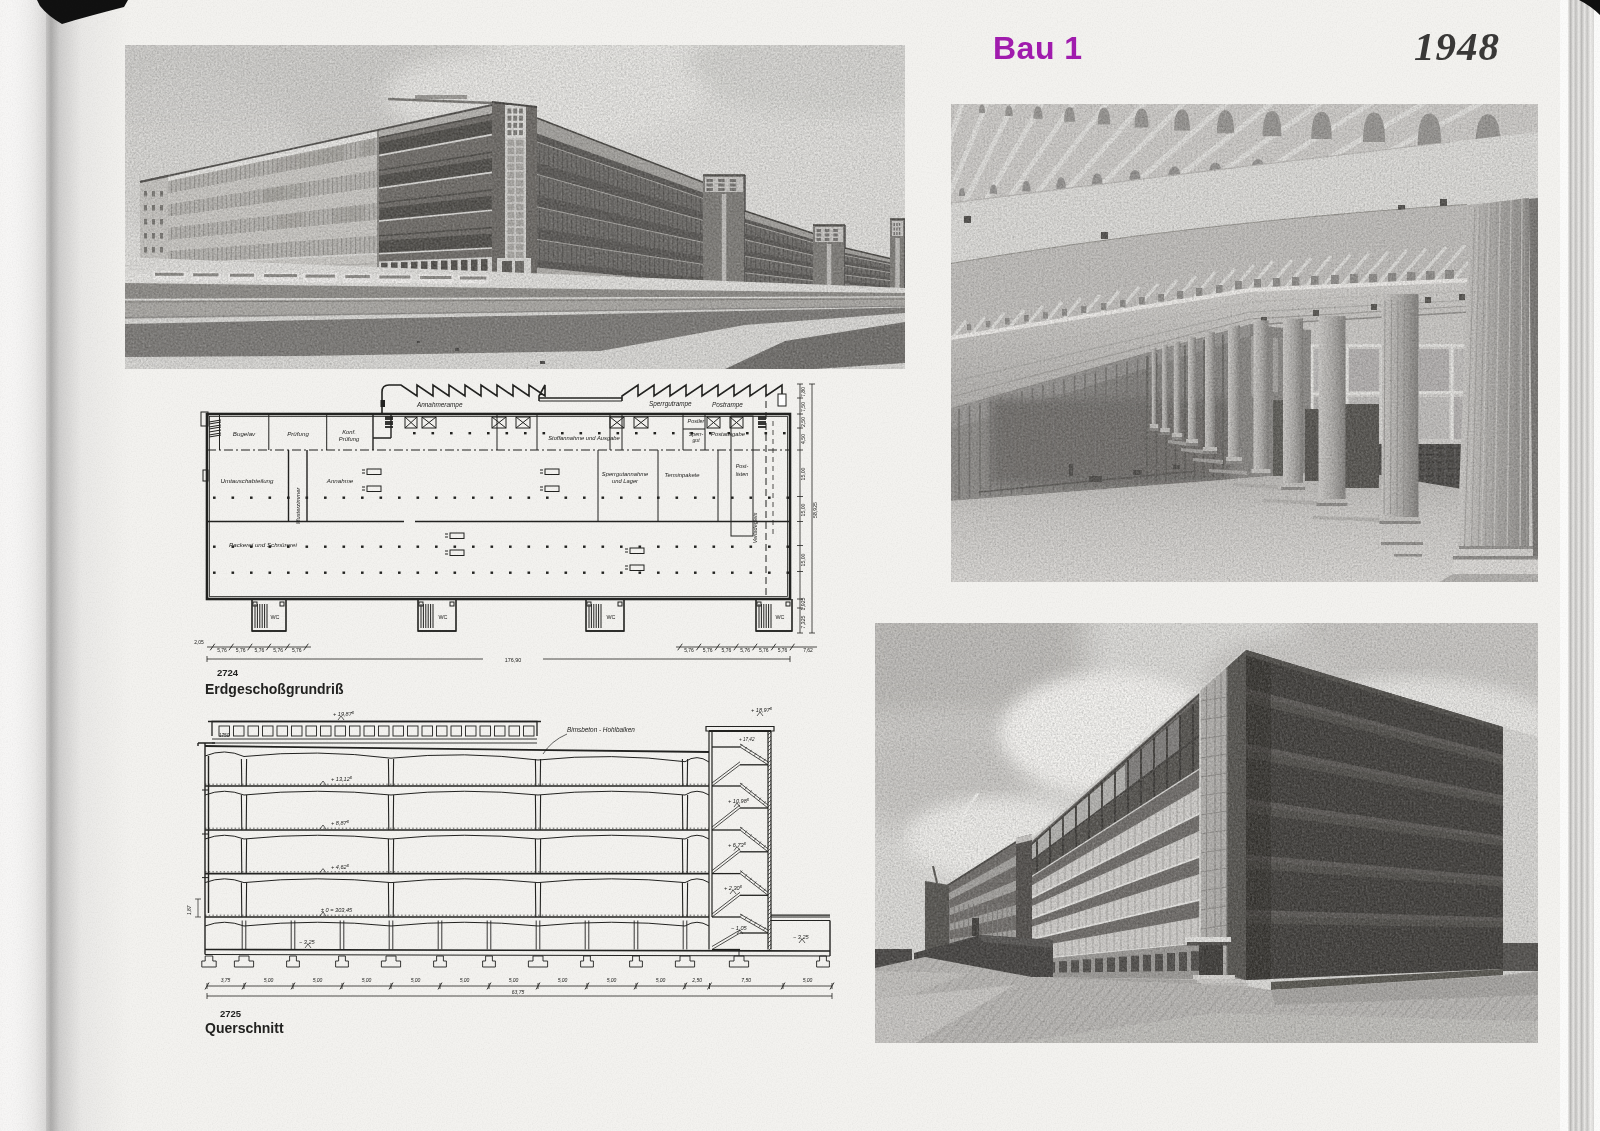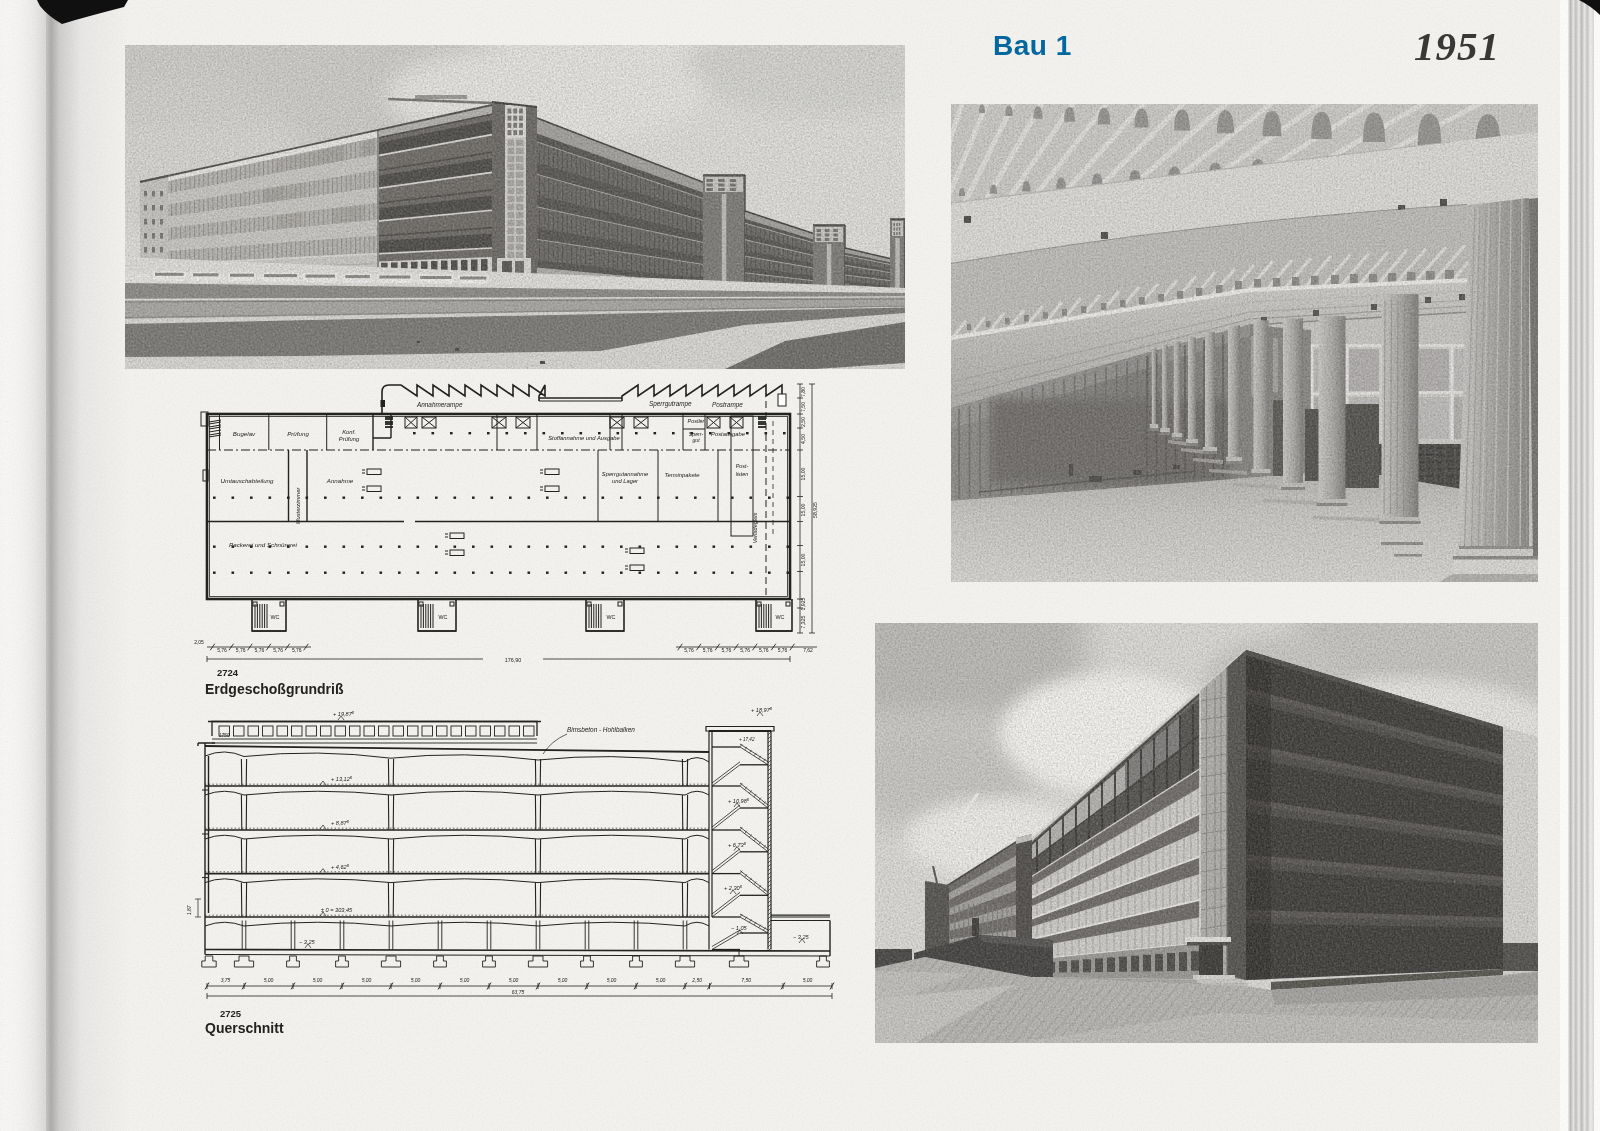--- a/index.html
+++ b/index.html
@@ -53,25 +53,25 @@
 </linearGradient>
 </defs>
 <rect x="0" y="0" width="40" height="1131" fill="#fbfbfa"></rect>
 <rect x="8" y="0" width="26" height="1131" fill="url(#pe)"></rect>
 
 <path d="M19,0 L40,0 L40,15 Q31,6 19,0 Z" fill="#101010"></path>
 </svg>
 </div>
 
 <div class="abs" style="left:993px;top:30px;width:140px;height:40px;
- font-weight:bold;font-size:28px;color:#0369a1;letter-spacing:0.5px;">Bau 1</div>
+ font-weight:bold;font-size:32px;color:#a21caf;letter-spacing:0.5px;">Bau 1</div>
 
 <div class="abs" style="left:1414px;top:22px;width:140px;height:50px;
  font-family:'Liberation Serif',serif;font-style:italic;font-weight:bold;
- font-size:41px;color:#3a3938;letter-spacing:1px;">1951</div>
+ font-size:41px;color:#3a3938;letter-spacing:1px;">1948</div>
 
 <div class="abs" style="left:125px;top:45px;width:780px;height:324px;">
 <svg width="780" height="324" viewBox="0 0 780 324">
 <defs>
 <pattern id="mulL" width="4.6" height="8" patternUnits="userSpaceOnUse">
           <rect width="4.6" height="8" fill="#b7b5b1"></rect>
           <rect x="0" width="1" height="8" fill="#918f8b"></rect>
         </pattern>
 <pattern id="mulD" width="4.6" height="8" patternUnits="userSpaceOnUse">
           <rect width="4.6" height="8" fill="#6c6a67"></rect>

